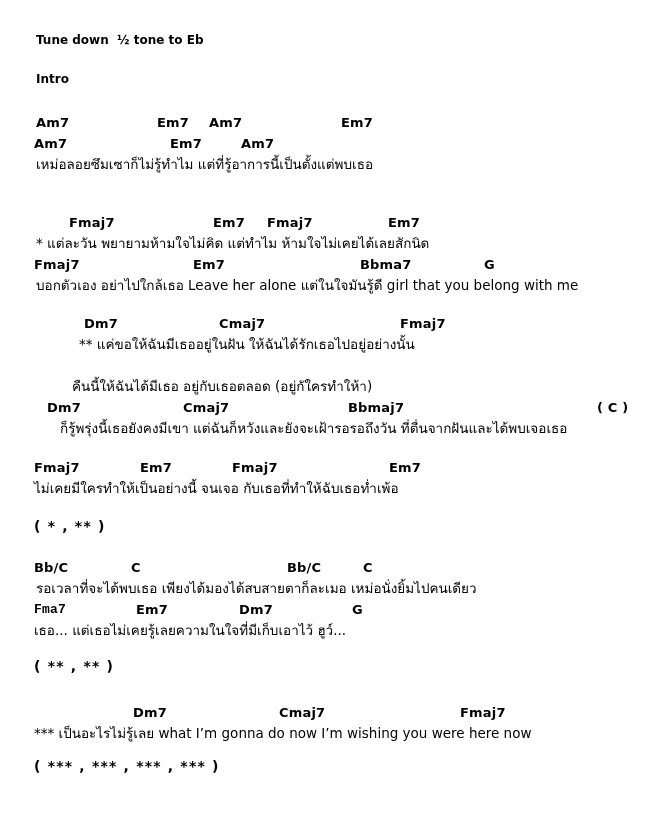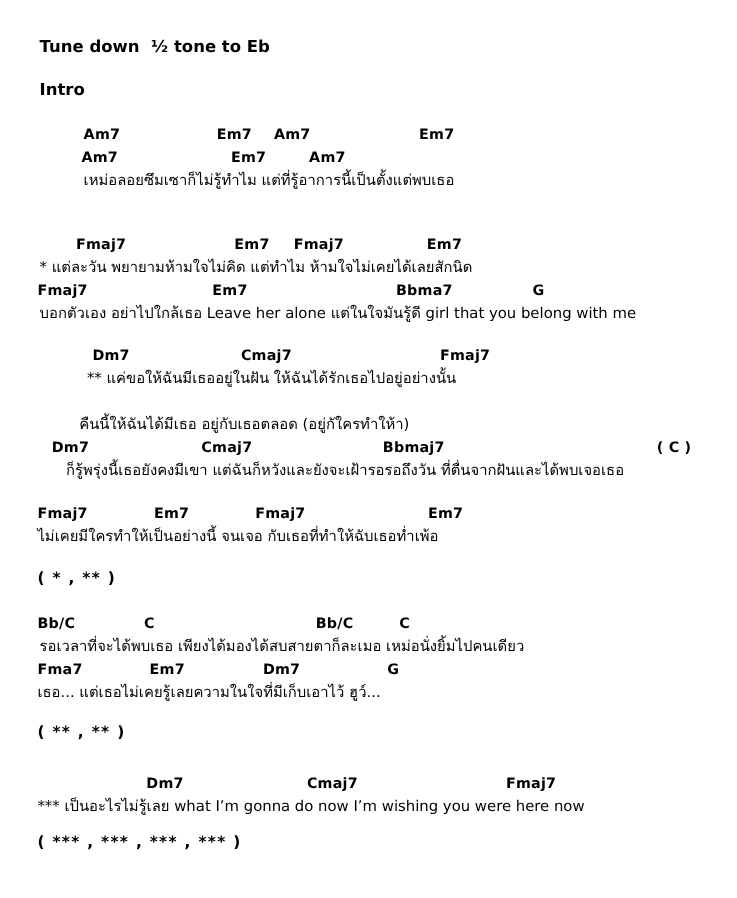--- a/index.html
+++ b/index.html
@@ -49,41 +49,41 @@
     white-space: pre;
   }
   .lyric {
     position: absolute;
     top: 0;
     white-space: pre;
   }
   .heading {
     position: absolute;
     font-weight: bold;
-    font-size: 15px;
+    font-size: 12px;
     white-space: pre;
   }
   .marker {
     position: absolute;
     font-weight: bold;
     font-size: 14px;
     letter-spacing: 1.2px;
     white-space: pre;
   }
 </style>
 </head>
 <body>
 
 <div class="sheet">
 
   <div class="heading" style="left:36px; top:33px;">Tune down  ½ tone to Eb</div>
 
   <div class="heading" style="left:36px; top:72px;">Intro</div>
 
-  <div class="block" style="top:112px;padding-left:40px;">
+  <div class="block" style="top:112px;">
     <div class="line chord-line">
       <span class="chord" style="left: 36px;">Am7</span>
       <span class="chord" style="left: 157px;">Em7</span>
       <span class="chord" style="left: 209px;">Am7</span>
       <span class="chord" style="left: 341px;">Em7</span>
     </div>
     <div class="line chord-line">
       <span class="chord" style="left: 34px;">Am7</span>
       <span class="chord" style="left: 170px;">Em7</span>
       <span class="chord" style="left: 241px;">Am7</span>
@@ -156,21 +156,21 @@
     <div class="line chord-line">
       <span class="chord" style="left: 34px;">Bb/C</span>
       <span class="chord" style="left: 131px;">C</span>
       <span class="chord" style="left: 287px;">Bb/C</span>
       <span class="chord" style="left: 363px;">C</span>
     </div>
     <div class="line lyric-line">
       <span class="lyric" style="left: 36px;">รอเวลาที่จะได้พบเธอ เพียงได้มองได้สบสายตาก็ละเมอ เหม่อนั่งยิ้มไปคนเดียว</span>
     </div>
     <div class="line chord-line">
-      <span class="chord" style="left: 34px;">Fma7</span>
+      <span class="chord" style="left: 34px; font-family: Liberation Mono, monospace;">Fma7</span>
       <span class="chord" style="left: 136px;">Em7</span>
       <span class="chord" style="left: 239px;">Dm7</span>
       <span class="chord" style="left: 352px;">G</span>
     </div>
     <div class="line lyric-line">
       <span class="lyric" style="left: 34px;">เธอ... แต่เธอไม่เคยรู้เลยความในใจที่มีเก็บเอาไว้ ฮูว์...</span>
     </div>
   </div>
 
   <div class="marker" style="left:34px; top:658px;">( ** , ** )</div>

